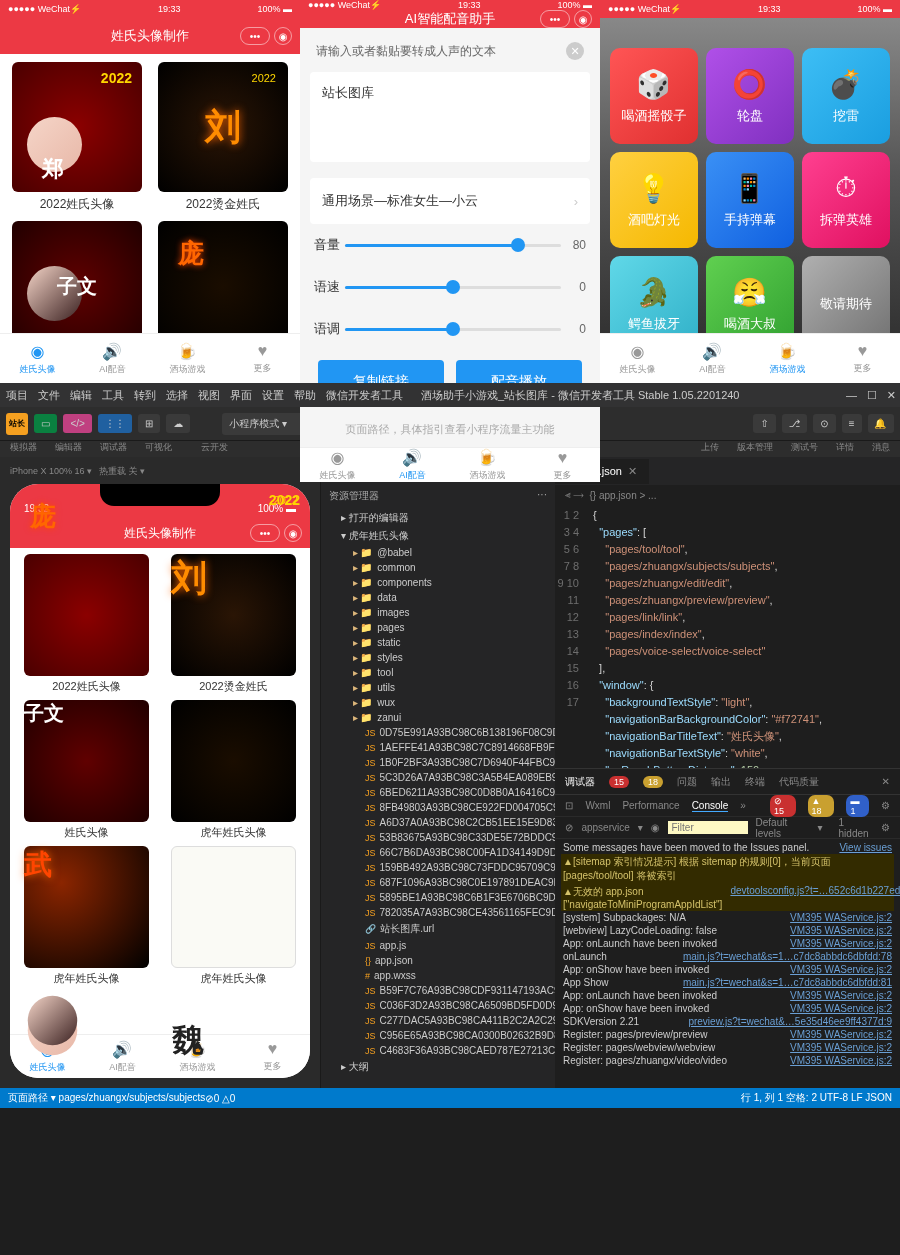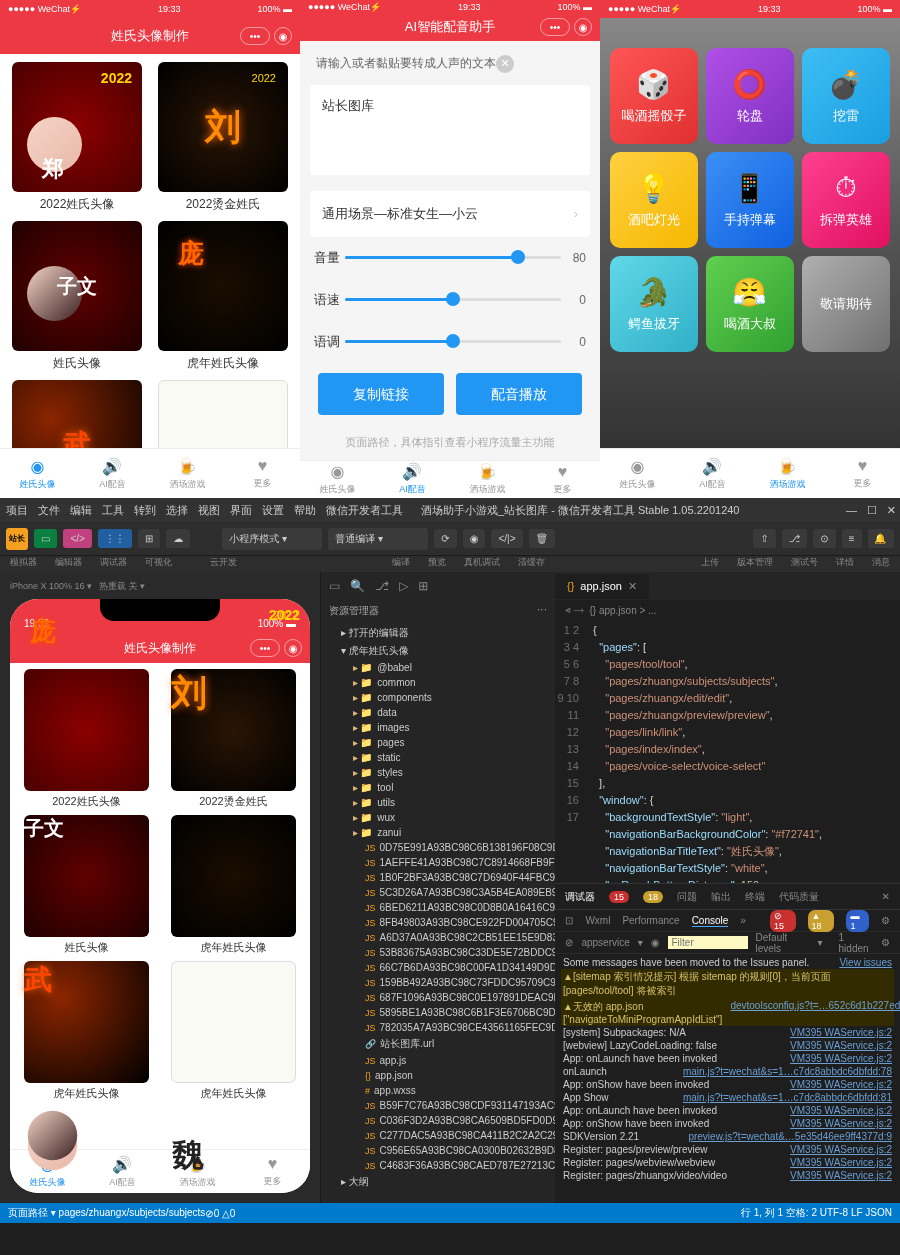--- a/index.html
+++ b/index.html
@@ -1,17 +1,17 @@
 <!DOCTYPE html>
 <html><head>
 <meta charset="utf-8">
 <style>
 *{margin:0;padding:0;box-sizing:border-box;font-family:-apple-system,"PingFang SC","Microsoft YaHei",sans-serif}
 body{background:#1e1e1e;width:900px}
-.top-row{display:flex;height:498px}
+.top-row{display:flex;height:383px}
 .phone{width:300px;background:#fff;display:flex;flex-direction:column;position:relative}
 .status-bar{height:18px;background:#ec3944;color:#fff;font-size:10px;display:flex;justify-content:space-between;align-items:center;padding:0 8px}
 .status-bar span{font-size:9px}
 .title-bar{height:36px;background:#ec3944;color:#fff;display:flex;align-items:center;justify-content:center;position:relative;font-size:13px}
 .capsule{position:absolute;right:8px;display:flex;gap:4px;align-items:center}
 .capsule-btn{width:18px;height:18px;border:1px solid rgba(255,255,255,.5);border-radius:50%;display:flex;align-items:center;justify-content:center;color:#fff;font-size:10px}
 .capsule-dots{width:30px;height:18px;border:1px solid rgba(255,255,255,.5);border-radius:9px;display:flex;align-items:center;justify-content:center;font-size:10px}
 .p1-body{flex:1;padding:8px;overflow:hidden;background:#fff}
 .avatar-grid{display:grid;grid-template-columns:1fr 1fr;gap:8px}
 .avatar-item{display:flex;flex-direction:column;align-items:center;gap:4px}
@@ -31,21 +31,21 @@
 .a4::before{content:"庞";position:absolute;top:15px;left:20px;color:#ff6600;font-size:26px;font-weight:bold;text-shadow:0 0 6px #ff4400}
 .a5{background:radial-gradient(circle at 30% 30%,#8b2500,#000);font-size:28px;color:#ff4500}
 .a5::before{content:"武";font-weight:bold;text-shadow:0 0 8px #ff6600}
 .a6{background:#fafaf5;border:1px solid #ddd}
 .a6::before{content:"魏";position:absolute;font-size:32px;color:#222;font-weight:bold;bottom:15px}
 .tab-bar{height:50px;background:#fff;border-top:1px solid #eee;display:flex}
 .tab-item{flex:1;display:flex;flex-direction:column;align-items:center;justify-content:center;font-size:9px;color:#999;gap:2px}
 .tab-item.active{color:#2196f3}
 .tab-icon{font-size:16px}
 .p2-body{flex:1;background:#f5f5f5;padding:10px;display:flex;flex-direction:column}
-.p2-header{display:flex;justify-content:flex-start;align-items:center;padding:4px 6px;font-size:12px;color:#666}
+.p2-header{display:flex;justify-content:space-between;align-items:center;padding:4px 6px;font-size:12px;color:#666}
 .close-x{width:18px;height:18px;background:#ccc;border-radius:50%;color:#fff;display:flex;align-items:center;justify-content:center;font-size:11px}
 .text-input{background:#fff;border-radius:4px;padding:12px;min-height:90px;margin-top:8px;font-size:13px;color:#333}
 .voice-select{background:#fff;border-radius:4px;padding:14px 12px;margin-top:16px;font-size:13px;color:#333;display:flex;justify-content:space-between;align-items:center}
 .slider-row{display:flex;align-items:center;padding:12px 4px;gap:1px;font-size:13px;color:#333}
 .slider-row .sl-lbl{width:30px}
 .slider-track{flex:1;height:3px;background:#ddd;border-radius:2px;position:relative}
 .slider-fill{height:100%;background:#2196f3;border-radius:2px;position:relative}
 .slider-thumb{position:absolute;right:-7px;top:-6px;width:14px;height:14px;background:#2196f3;border-radius:50%}
 .slider-val{width:24px;text-align:right;font-size:12px;color:#666}
 .btn-row{display:flex;gap:12px;margin-top:10px;padding:0 8px}
@@ -366,21 +366,21 @@
     <div class="tb-btn">⎇</div>
     <div class="tb-btn">⊙</div>
     <div class="tb-btn">≡</div>
     <div class="tb-btn">🔔</div>
   </div>
   <div class="ide-labels">
     <span>模拟器</span>
       <span>编辑器</span>
       <span>调试器</span>
       <span>可视化</span>
-      <span style="margin-left:20px">云开发</span>
+      <span style="margin-left:11px">云开发</span>
     <div class="sep"></div>
     <span>编译</span>
       <span>预览</span>
       <span>真机调试</span>
       <span>清缓存</span>
     <div style="width:120px"></div>
     <span>上传</span>
       <span>版本管理</span>
       <span>测试号</span>
       <span>详情</span>

